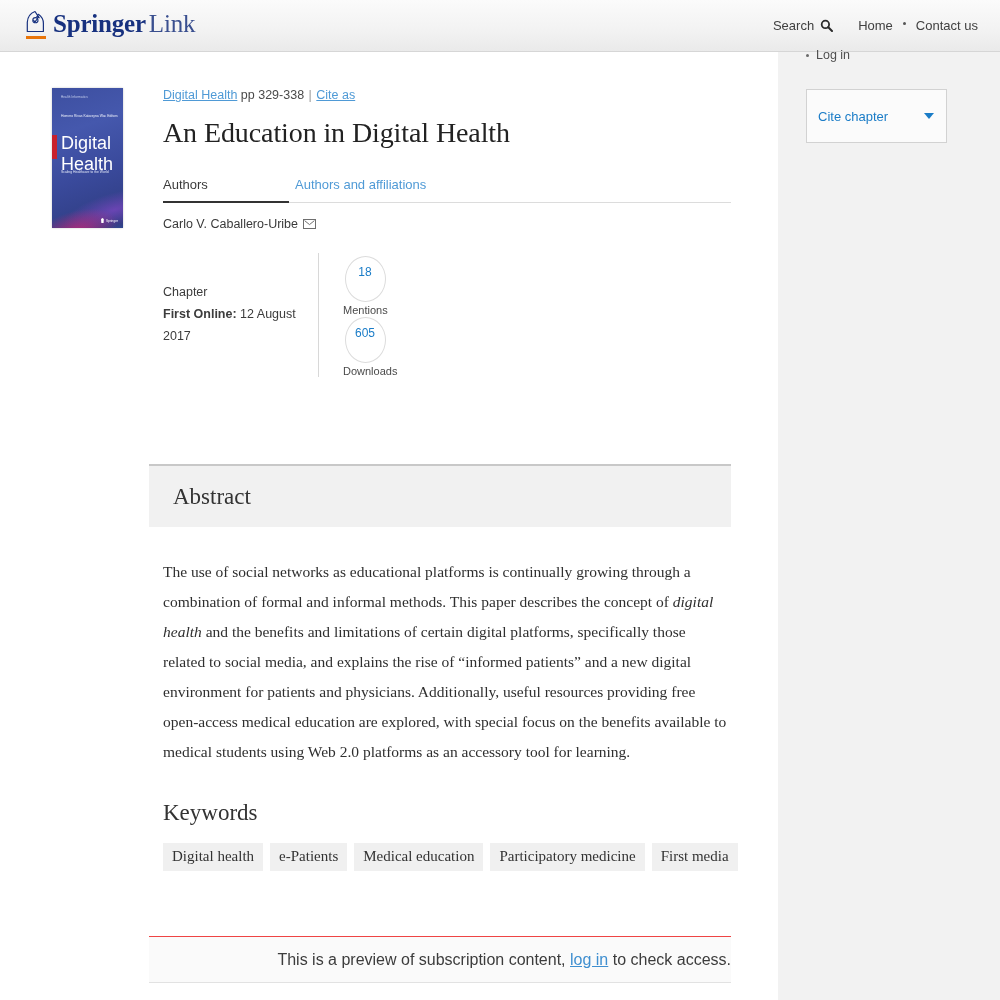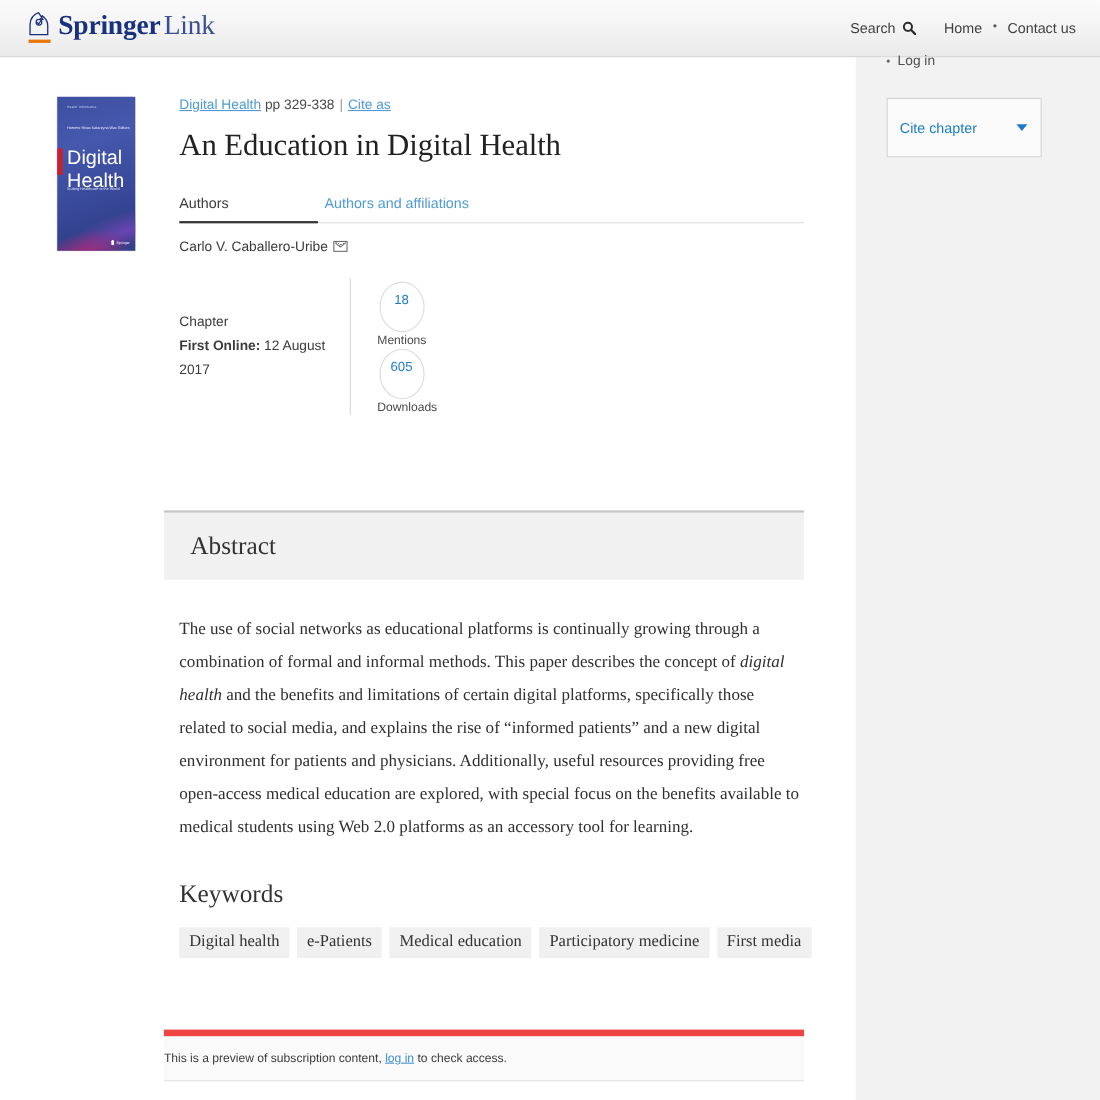--- a/index.html
+++ b/index.html
@@ -416,27 +416,27 @@
   }
 
   
   .preview {
     position: absolute;
     left: 149px;
     top: 936px;
     width: 582px;
     height: 47px;
     background: #fafafa;
-    border-top: 6px solid #ef4444;
+    border-top: 1px solid #ef4444;
     border-bottom: 1px solid #e2e2e2;
     box-sizing: border-box;
     display: flex;
     align-items: center;
-    justify-content: flex-start;
-    font-size: 11px;
+    justify-content: flex-end;
+    font-size: 16px;
     color: #3c3c3c;
   }
   .preview a { color: #3f8fd0; text-decoration: underline; }
 </style>
 </head>
 <body>
 
 <div class="page">
 
   <div class="right-rail-bg"></div>

